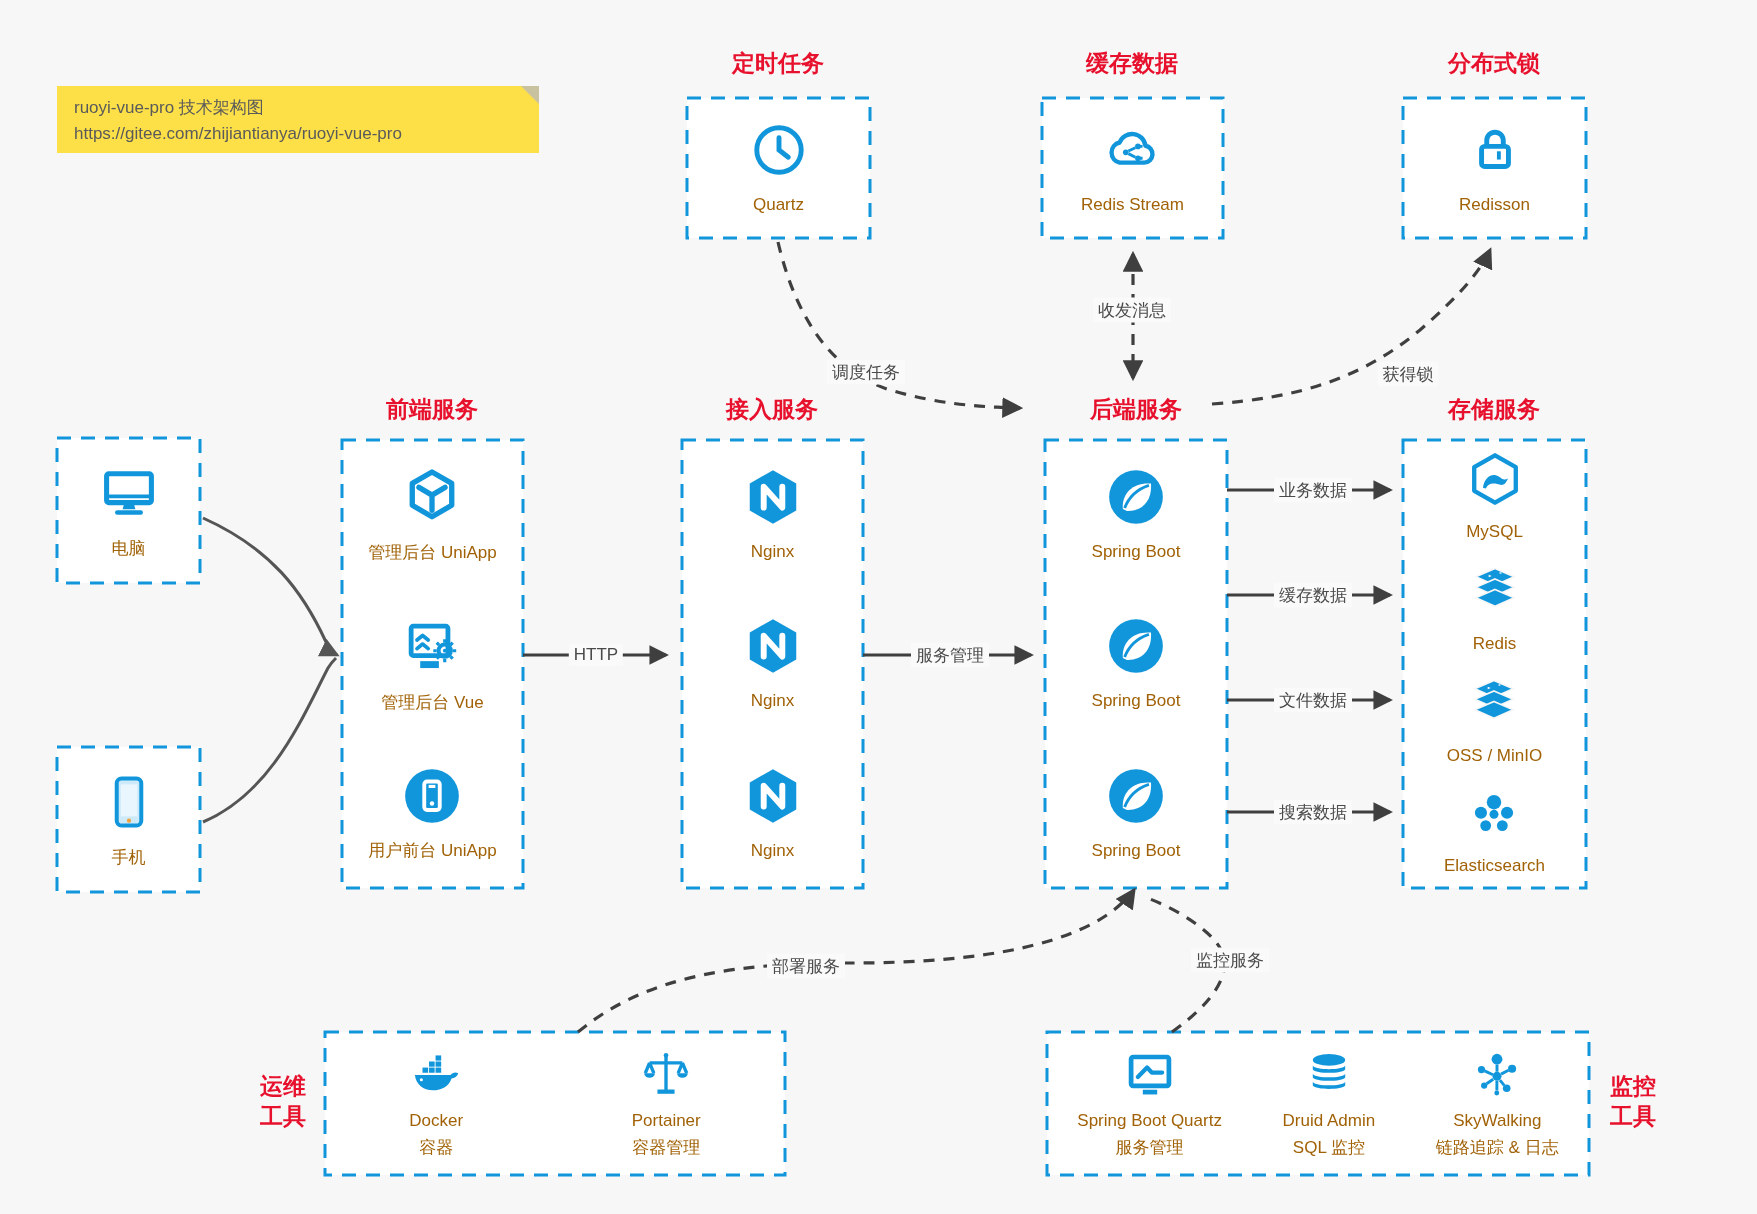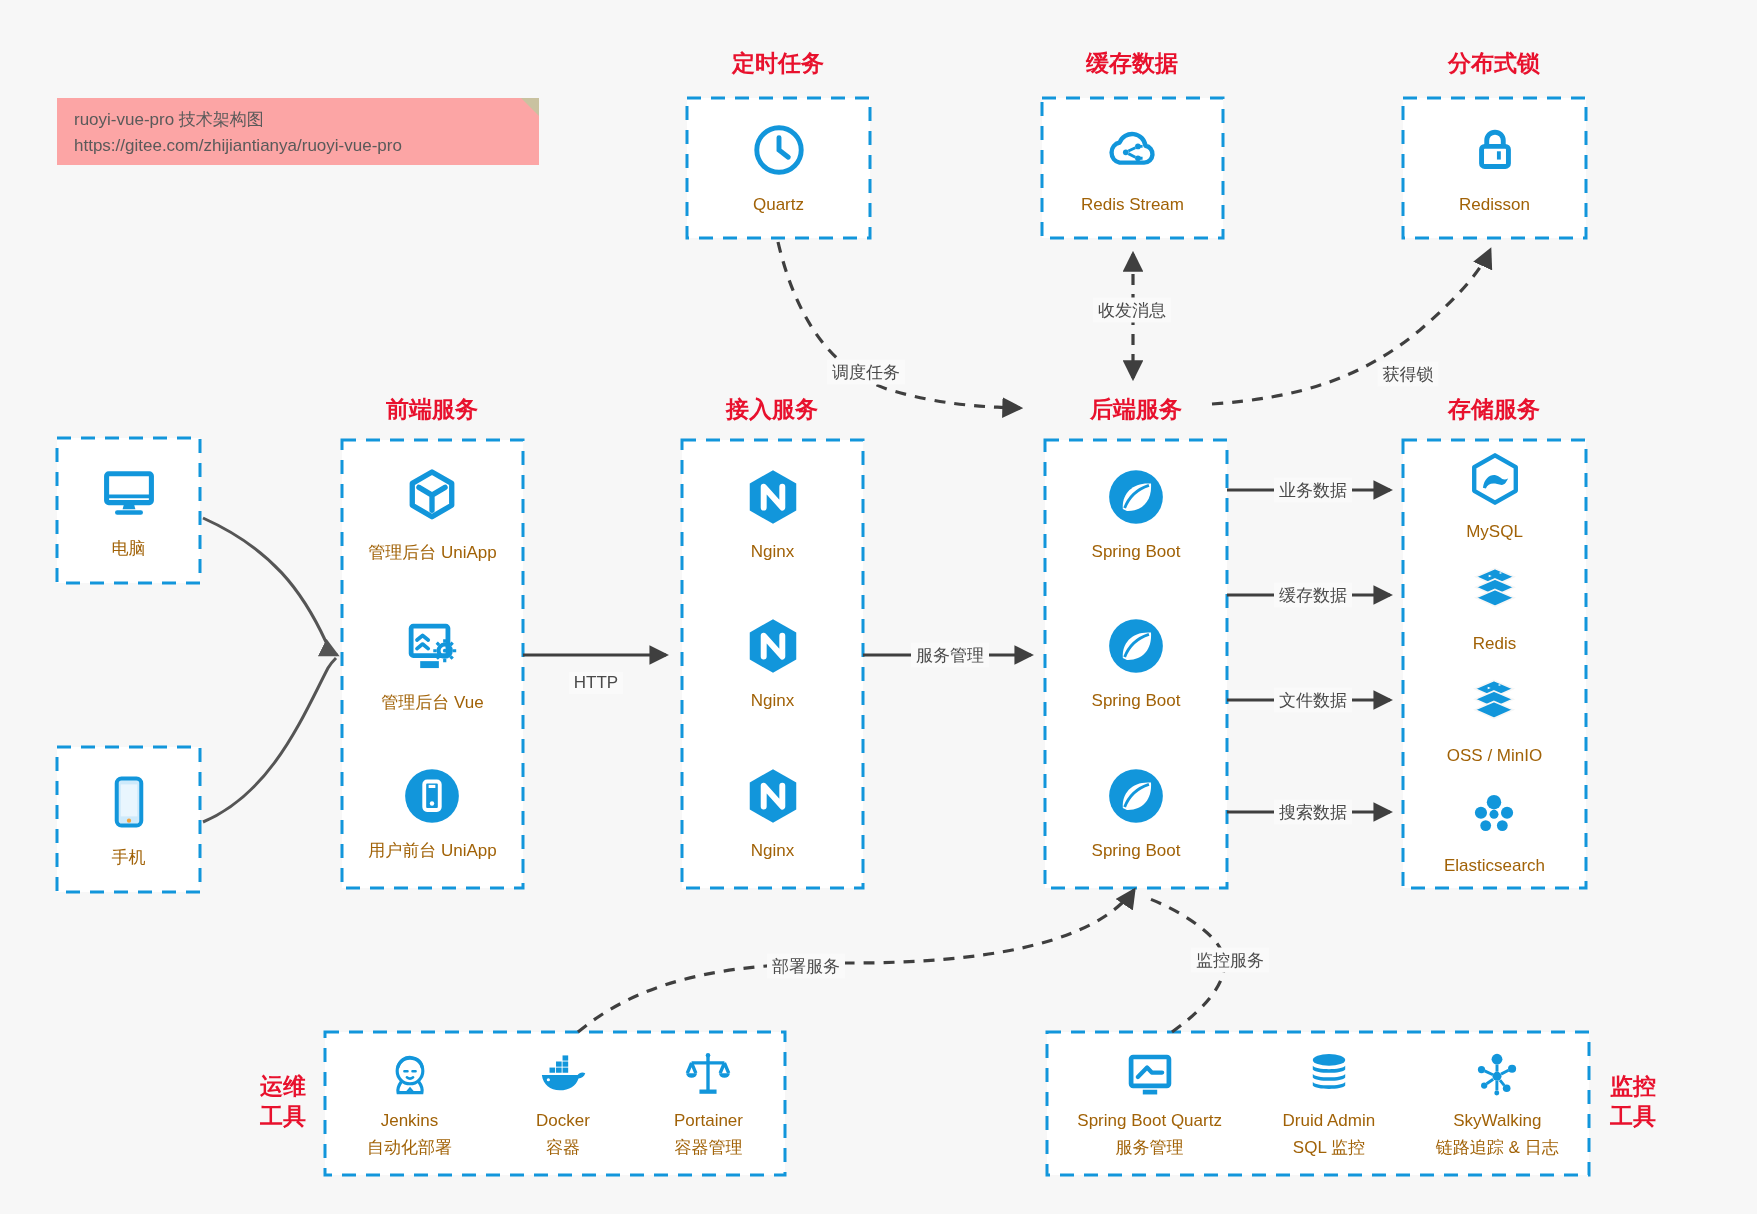--- a/index.html
+++ b/index.html
@@ -5,22 +5,22 @@
   html,body{margin:0;padding:0;}
   body{
     width:1757px;height:1214px;position:relative;overflow:hidden;
     background:#f7f7f7;
     font-family:"Liberation Sans","DejaVu Sans",sans-serif;
     color:#4a4a4a;
   }
   .layer{position:absolute;left:0;top:0;}
   
   .note{
-    position:absolute;left:57px;top:98px;width:482px;height:67px;
-    background:#fca5a5;box-sizing:border-box;padding:9px 0 0 17px;
+    position:absolute;left:57px;top:86px;width:482px;height:67px;
+    background:#fde047;box-sizing:border-box;padding:9px 0 0 17px;
     font-size:17px;line-height:1.5;color:#5a5a5a;
   }
   .note-fold{
     position:absolute;top:0;right:0;width:0;height:0;
     border-top:18px solid #c9c2a0;border-left:18px solid transparent;
   }
   
   .rtitle{
     position:absolute;transform:translateX(-50%);
     color:#e8112d;font-size:23px;font-weight:bold;white-space:nowrap;
@@ -381,27 +381,20 @@
     <span class="ic"><svg width="54" height="54">
           <use href="#sym-elasticsearch"></use>
         </svg></span>
     <span class="lbl">Elasticsearch</span>
   </div>
 </div>
 
 <div class="gbox hgroup" style="left:325px;top:1032px;width:460px;height:143px">
   <div class="itm" style="gap:4px">
     <span class="ic"><svg width="54" height="54">
-          <use href="#sym-jenkins"></use>
-        </svg></span>
-    <span class="lbl">Jenkins</span>
-    <span class="lbl">自动化部署</span>
-  </div>
-  <div class="itm" style="gap:4px">
-    <span class="ic"><svg width="54" height="54">
           <use href="#sym-docker"></use>
         </svg></span>
     <span class="lbl">Docker</span>
     <span class="lbl">容器</span>
   </div>
   <div class="itm" style="gap:4px">
     <span class="ic"><svg width="54" height="54">
           <use href="#sym-portainer"></use>
         </svg></span>
     <span class="lbl">Portainer</span>
@@ -426,21 +419,21 @@
   </div>
   <div class="itm" style="gap:4px">
     <span class="ic"><svg width="54" height="54">
           <use href="#sym-skywalking"></use>
         </svg></span>
     <span class="lbl">SkyWalking</span>
     <span class="lbl">链路追踪 &amp; 日志</span>
   </div>
 </div>
 
-<div class="chip" style="left:596px;top:683px">HTTP</div>
+<div class="chip" style="left:596px;top:655px">HTTP</div>
 <div class="chip" style="left:950px;top:655px">服务管理</div>
 <div class="chip" style="left:1313px;top:490px">业务数据</div>
 <div class="chip" style="left:1313px;top:595px">缓存数据</div>
 <div class="chip" style="left:1313px;top:700px">文件数据</div>
 <div class="chip" style="left:1313px;top:812px">搜索数据</div>
 <div class="chip" style="left:866px;top:372px">调度任务</div>
 <div class="chip" style="left:1132px;top:310px">收发消息</div>
 <div class="chip" style="left:1408px;top:374px">获得锁</div>
 <div class="chip" style="left:806px;top:966px">部署服务</div>
 <div class="chip" style="left:1230px;top:960px">监控服务</div>

